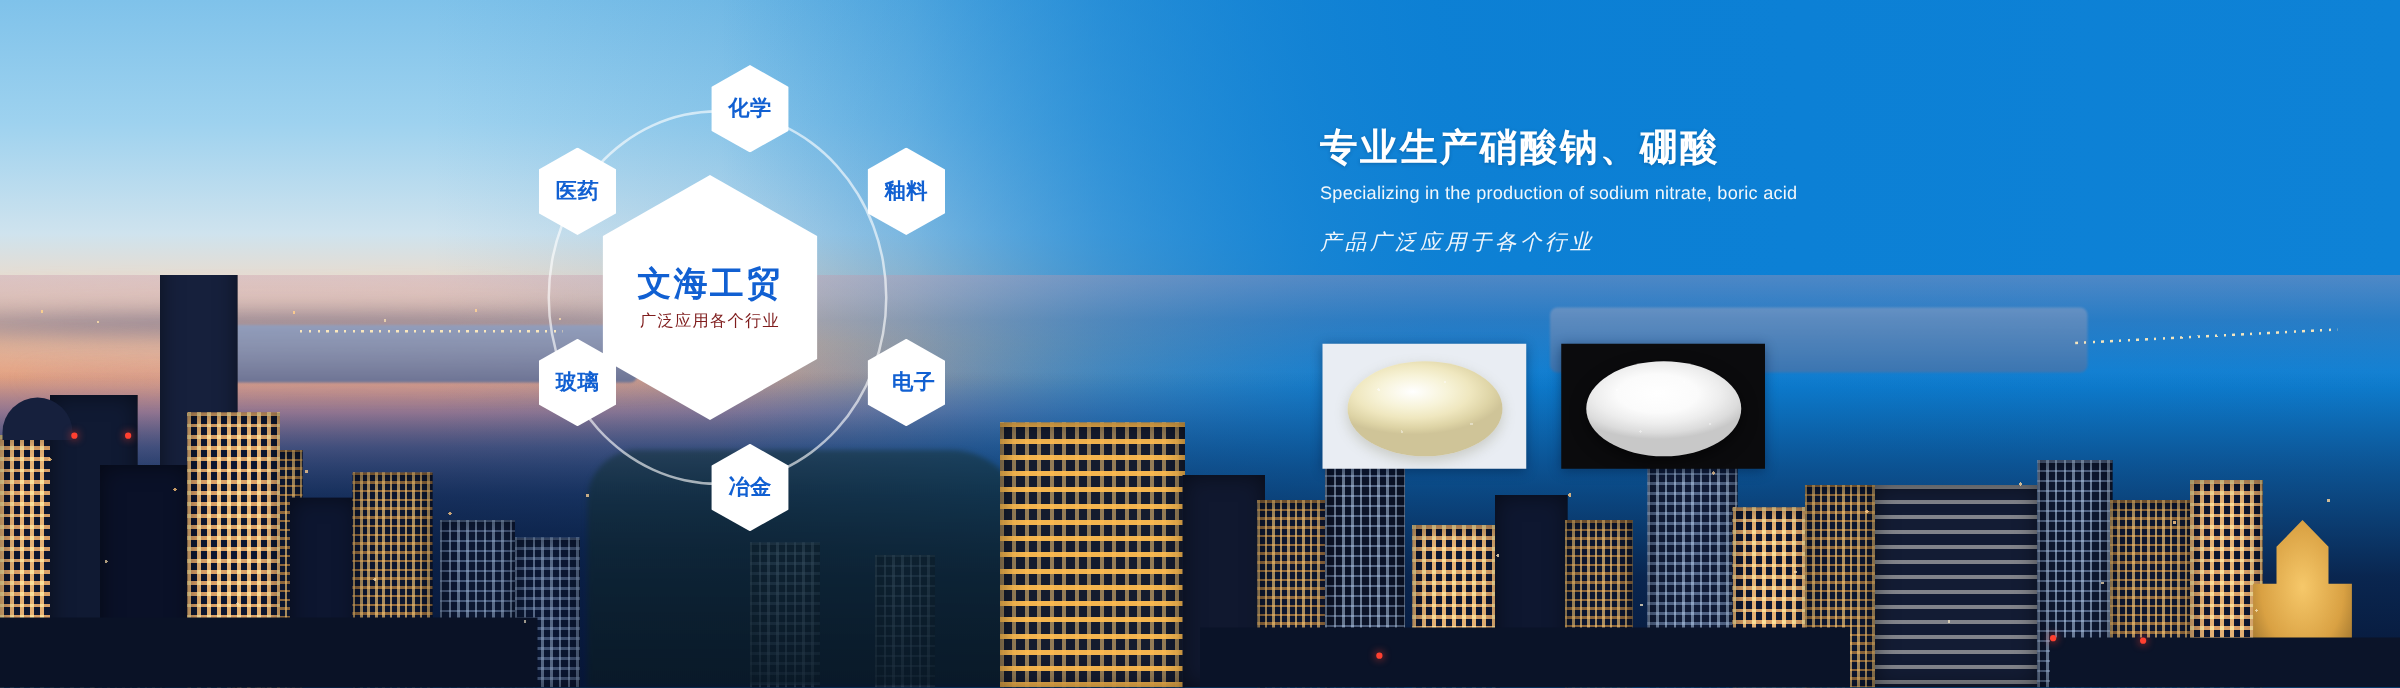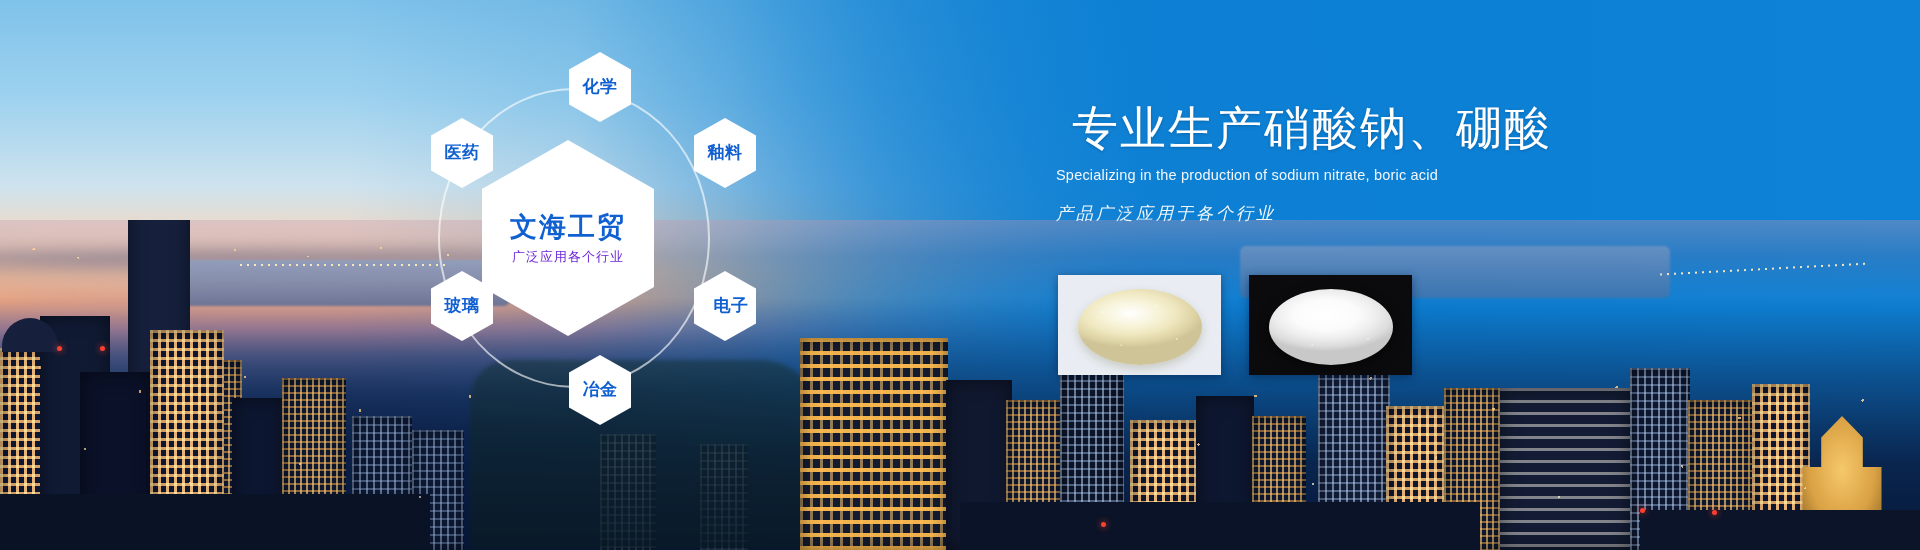--- a/index.html
+++ b/index.html
@@ -177,38 +177,37 @@
     gap:7px;
   }
   .hex-center .ct-main {
     font-size:27px;
     font-weight:bold;
     color:#1160d2;
     letter-spacing:2px;
   }
   .hex-center .ct-sub {
     font-size:13px;
-    color:#6d28d9;
+    color:#7f1d1d;
     letter-spacing:1px;
   }
 
   
   .copy {
     position:absolute;
     left:1056px; top:100px;
     width:640px;
   }
   .copy h1 {
-    font-size:46px;
-    font-weight:normal;
+    font-size:30px;
+    font-weight:bold;
     color:#ffffff;
     letter-spacing:2px;
     line-height:1.25;
     text-shadow:0 1px 3px rgba(0,40,80,.30);
-    margin-left:16px;
   }
   .copy .en {
     margin-top:9px;
     font-size:14.5px;
     color:#f2f7fb;
     letter-spacing:.2px;
     font-weight:400;
   }
   .copy .tag {
     margin-top:19px;

